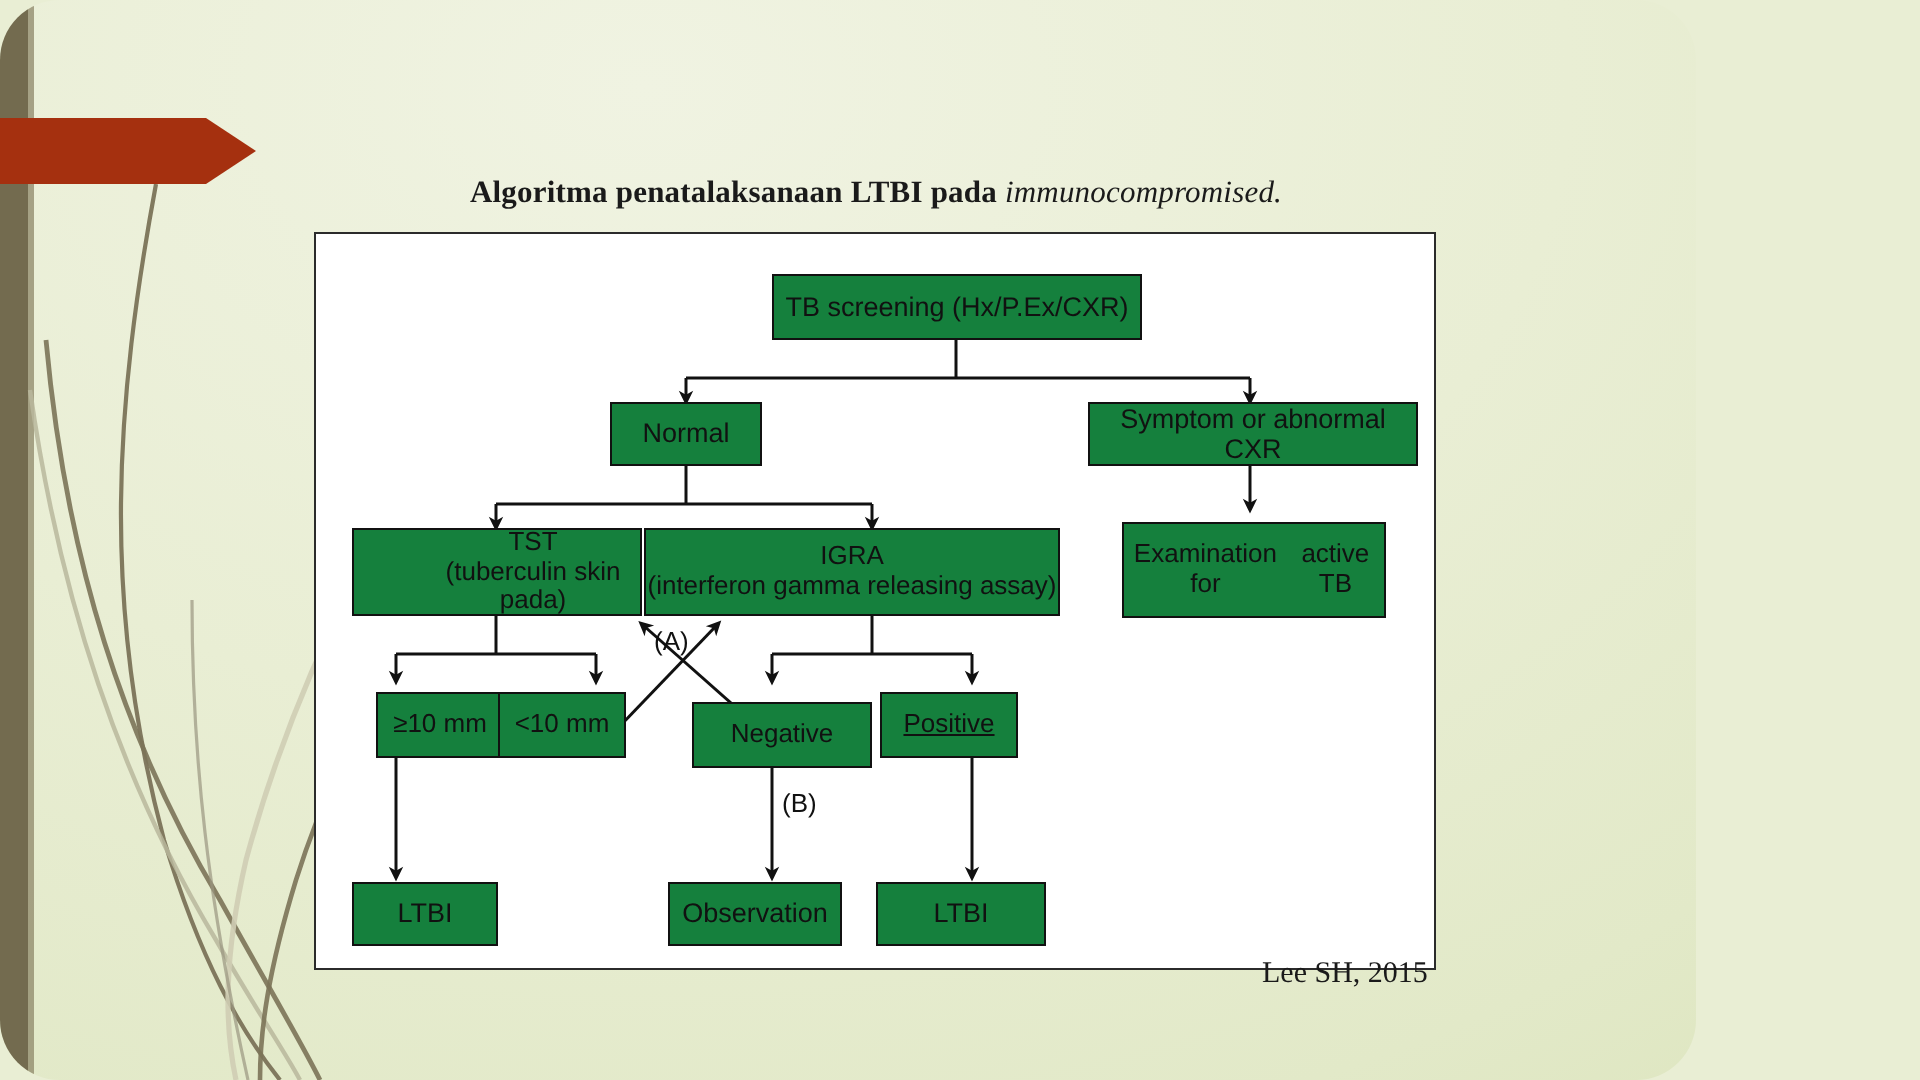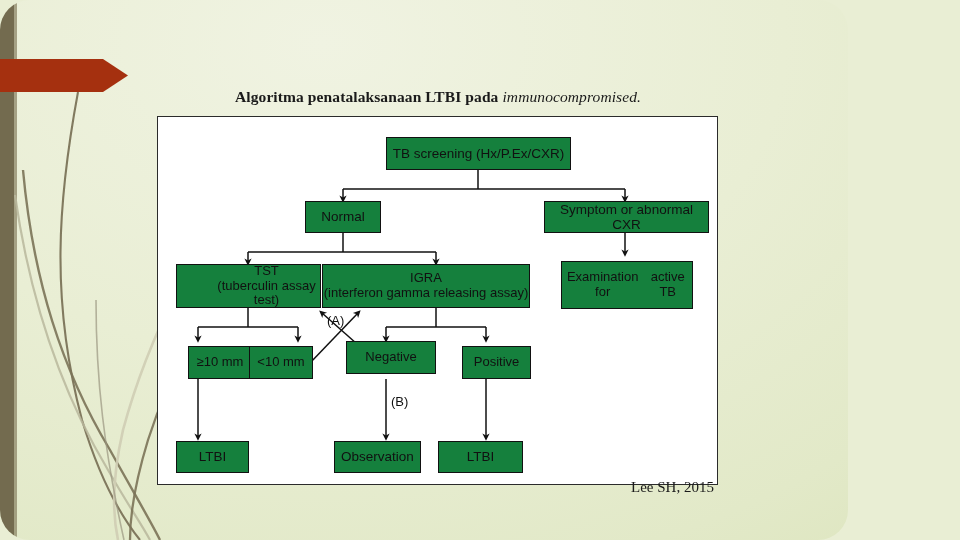--- a/index.html
+++ b/index.html
@@ -139,46 +139,46 @@
       <div class="fbox" style="left:147px;top:84px;width:76px;height:32px;font-size:13.5px;">
         <span>Normal</span>
       </div>
 
       <div class="fbox" style="left:386px;top:84px;width:165px;height:32px;font-size:13.5px;">
         <span>Symptom or abnormal CXR</span>
       </div>
 
       <div class="fbox" style="left:18px;top:147px;width:145px;height:44px;font-size:13px;flex-direction:column;padding-left:36px;">
         <span class="l2">TST</span>
-        <span class="l2">(tuberculin assay test)</span>
+        <span class="l2">(tuberculin skin pada)</span>
       </div>
 
       <div class="fbox" style="left:164px;top:147px;width:208px;height:44px;font-size:13px;flex-direction:column;justify-content:center;">
         <span class="l2">IGRA</span>
         <span class="l2">(interferon gamma releasing assay)</span>
       </div>
 
       <div class="fbox" style="left:403px;top:144px;width:132px;height:48px;font-size:13px;flex-direction:row;">
         <span class="l2">Examination for</span>
         <span class="l2">active TB</span>
       </div>
 
       <div class="fbox" style="left:30px;top:229px;width:64px;height:33px;font-size:13px;">
         <span>≥10 mm</span>
       </div>
 
       <div class="fbox" style="left:91px;top:229px;width:64px;height:33px;font-size:13px;">
         <span>&lt;10 mm</span>
       </div>
 
-      <div class="fbox" style="left:188px;top:224px;width:90px;height:33px;font-size:13px;">
+      <div class="fbox" style="left:188px;top:234px;width:90px;height:33px;font-size:13px;">
         <span>Negative</span>
       </div>
 
-      <div class="fbox" style="left:304px;top:229px;width:69px;height:33px;font-size:13px;">
+      <div class="fbox" style="left:282px;top:229px;width:69px;height:33px;font-size:13px;text-decoration:underline;">
         <span>Positive</span>
       </div>
 
       <div class="fbox" style="left:18px;top:324px;width:73px;height:32px;font-size:13.5px;">
         <span>LTBI</span>
       </div>
 
       <div class="fbox" style="left:176px;top:324px;width:87px;height:32px;font-size:13.5px;justify-content:center;">
         <span>Observation</span>
       </div>

